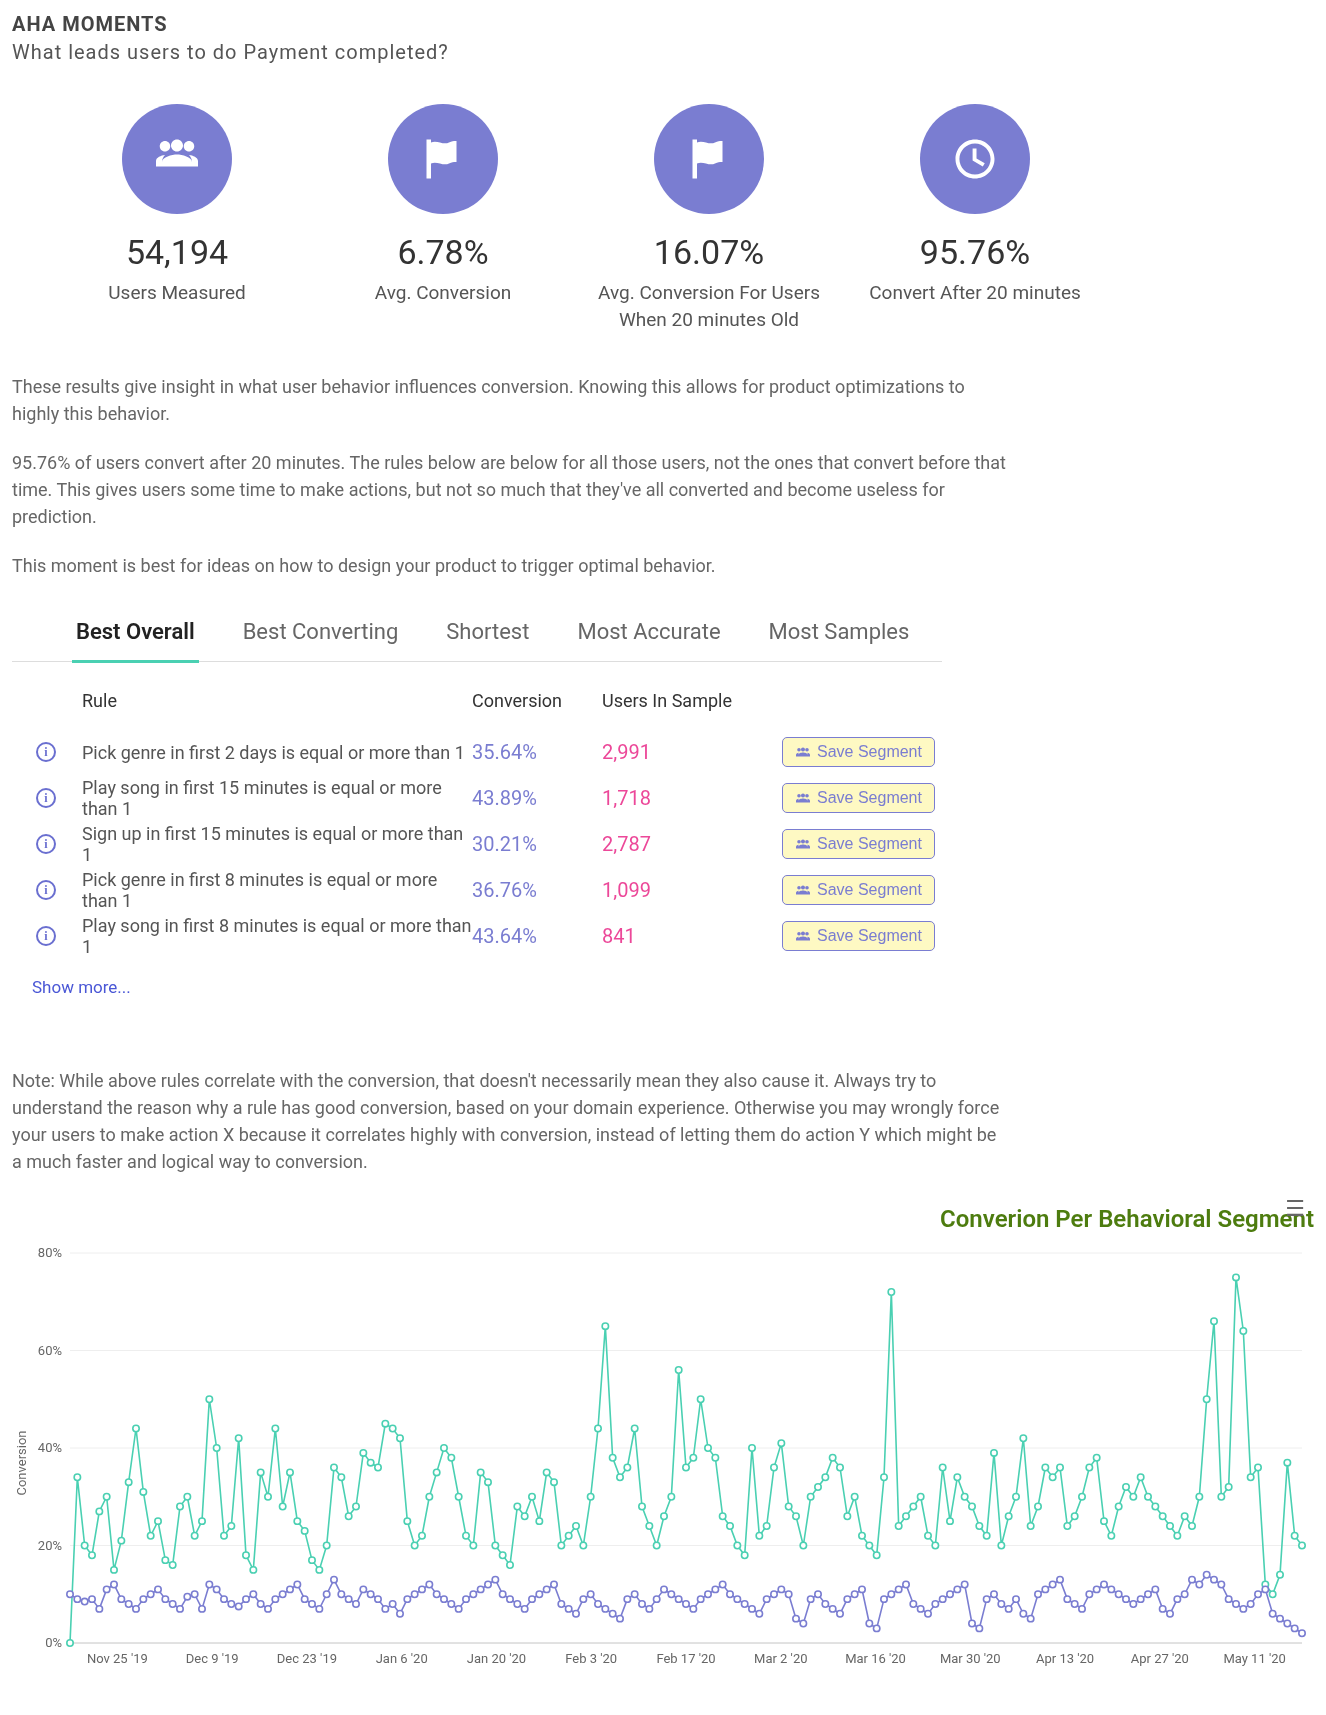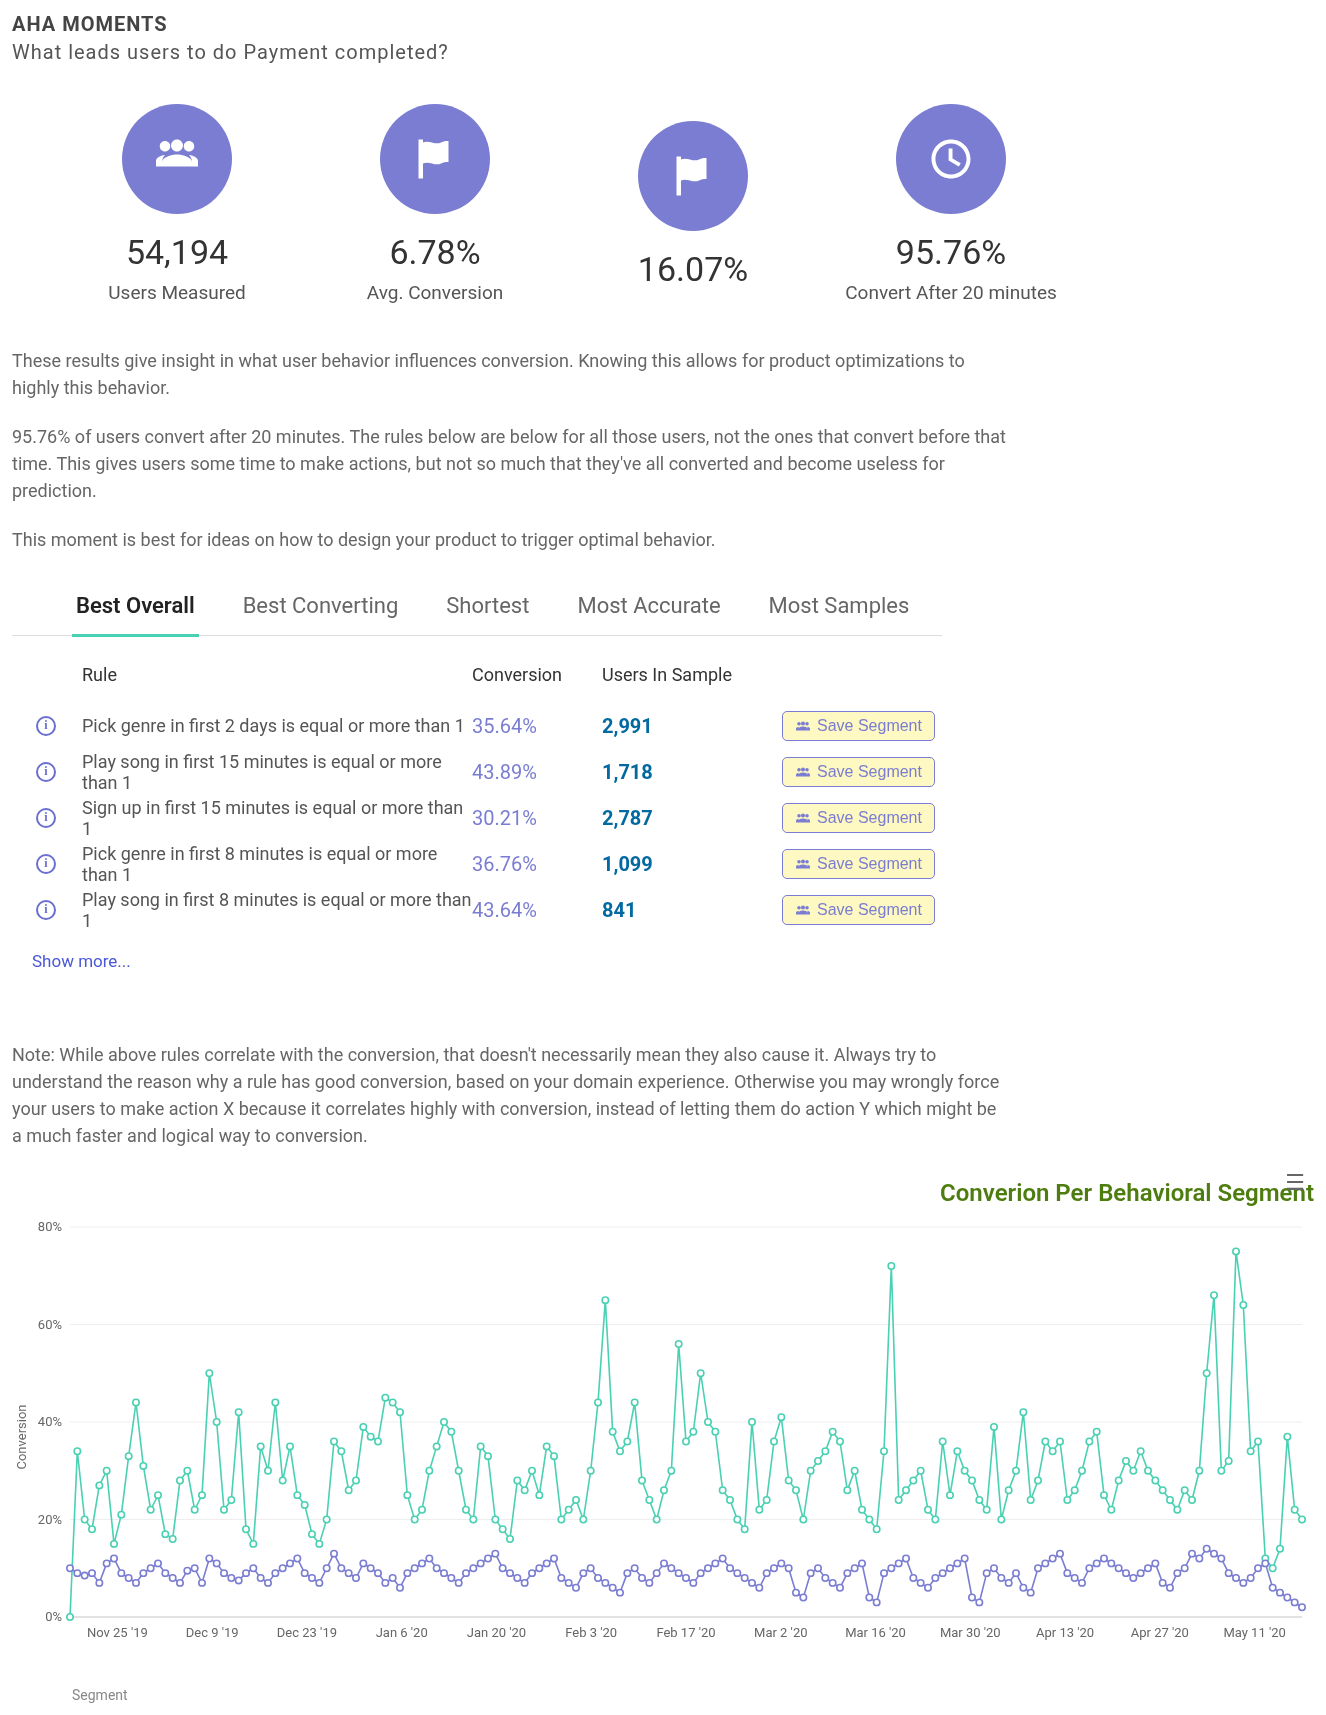--- a/index.html
+++ b/index.html
@@ -5,21 +5,21 @@
   * { box-sizing: border-box; margin: 0; padding: 0; }
   body {
     font-family: -apple-system, BlinkMacSystemFont, "Segoe UI", Roboto, "Helvetica Neue", Arial, sans-serif;
     background: #fff;
     color: #333;
     padding: 12px;
     width: 1326px;
   }
   .page-title { font-size: 20px; font-weight: 700; letter-spacing: 1px; color: #444; }
   .page-subtitle { font-size: 20px; font-weight: 400; color: #555; letter-spacing: 1px; margin-top: 4px; }
-  .stats-row { display: flex; gap: 8px; margin-top: 40px; padding-left: 40px; align-items: center; }
+  .stats-row { display: flex; gap: 16px; margin-top: 40px; padding-left: 40px; }
   .stat { width: 250px; text-align: center; }
   .stat .circle {
     width: 110px; height: 110px; border-radius: 50%;
     background: #7a7dd1; margin: 0 auto 18px;
     display: flex; align-items: center; justify-content: center;
   }
   .stat .circle svg { fill: #fff; width: 48px; height: 48px; }
   .stat-value { font-size: 34px; color: #333; font-weight: 400; }
   .stat-label { font-size: 19px; color: #555; margin-top: 8px; line-height: 1.4; padding: 0 10px; }
   .explain { margin-top: 40px; max-width: 1000px; }
@@ -42,21 +42,21 @@
     width: 50px; display:flex; align-items:center; justify-content:flex-start; padding-left:4px;
   }
   .info-circle {
     width: 20px; height: 20px; border: 2px solid #6a6fd0; border-radius: 50%;
     display:flex; align-items:center; justify-content:center;
     color:#6a6fd0; font-size:12px; font-weight:700; font-family: Georgia, serif;
     cursor: pointer;
   }
   .rule-text { width: 390px; font-size: 18px; color: #555; }
   .rule-conv { width: 130px; font-size: 20px; color: #7a7dd1; }
-  .rule-users { width: 180px; font-size: 20px; color: #0369a1; font-weight: bold; }
+  .rule-users { width: 180px; font-size: 20px; color: #ec4899; }
   .save-btn {
     display: inline-flex; align-items: center; gap: 6px;
     border: 1px solid #7a7dd1; color: #7a7dd1; background: #fef9c3;
     padding: 5px 12px; border-radius: 5px; font-size: 16px; cursor: pointer;
   }
   .save-btn svg { width: 16px; height: 14px; fill: #7a7dd1; }
   .show-more { color: #4a57d6; font-size: 17px; cursor:pointer; margin-top: 18px; padding-left: 20px; }
   .note { margin-top: 70px; max-width: 990px; font-size: 18px; line-height: 1.5; color: #666; }
   .chart-wrap { margin-top: 30px; position: relative; }
   .chart-title { text-align: right; font-size: 24px; font-weight: 600; color: #4d7c0f; margin-bottom: 10px; }
@@ -91,20 +91,21 @@
     <div class="stat-value">6.78%</div>
     <div class="stat-label">Avg. Conversion</div>
     </div>
     <div class="stat">
     <div class="circle">
       <svg viewBox="0 0 32 32">
           <use href="#icon-flag"></use>
         </svg>
     </div>
     <div class="stat-value">16.07%</div>
+    <div class="stat-label">Avg. Conversion For Users When 20 minutes Old</div>
     </div>
     <div class="stat">
     <div class="circle">
       <svg viewBox="0 0 32 32">
           <use href="#icon-clock"></use>
         </svg>
     </div>
     <div class="stat-value">95.76%</div>
     <div class="stat-label">Convert After 20 minutes</div>
     </div>

